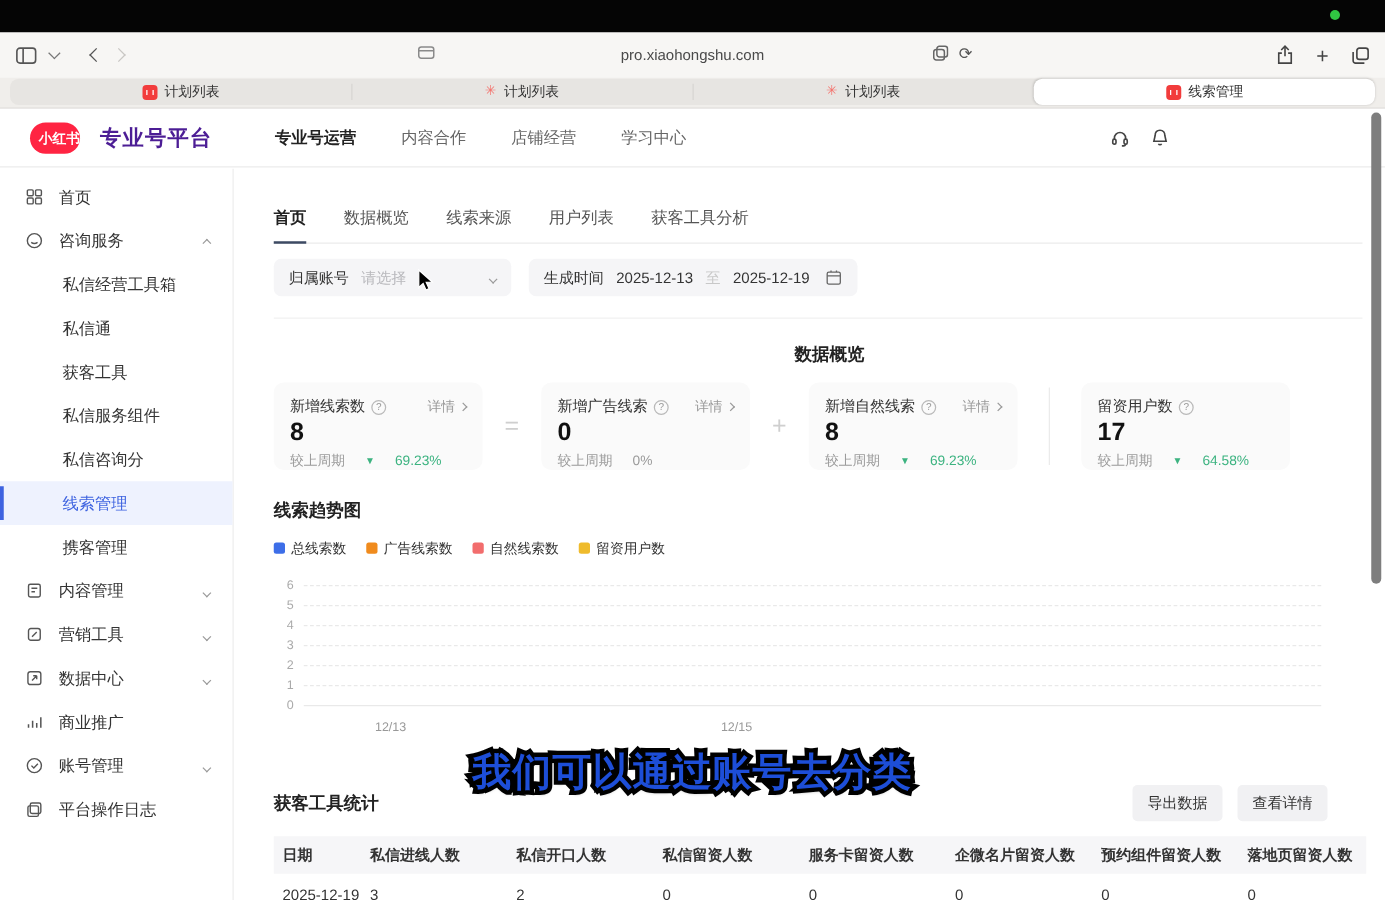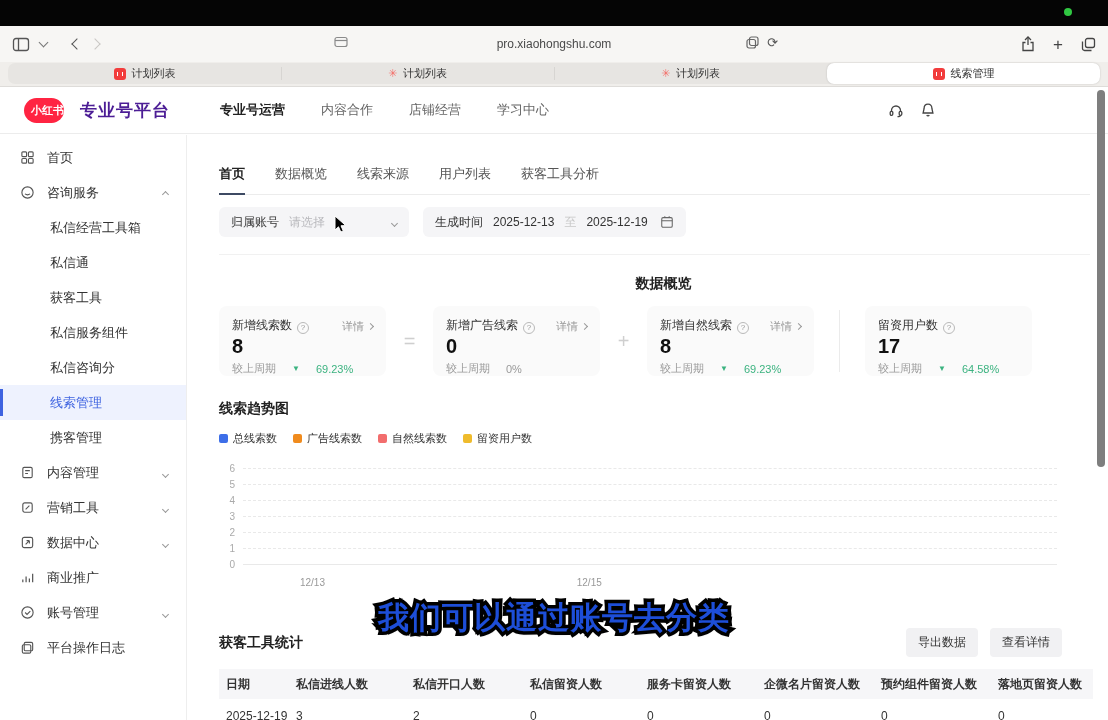--- a/index.html
+++ b/index.html
@@ -77,21 +77,21 @@
   .pill .dateval { color:#333; }
   .pill .to { color:#c8c8c8; margin:0 10px; }
   .pill .cal { margin-left:12px; display:flex; color:#666; }
 
   .hr { border-bottom:1px solid #f1f1f1; margin-top:17px; margin-right:18px; }
   .sec-title { font-size:14px; font-weight:bold; color:#222; }
   .overview-title { margin-top:20px;text-align:center; }
 
   .cards { display:flex; align-items:center; margin-top:13px; }
   .card { width:167px; height:70px; background:#fafafa; border-radius:8px; padding:11px 13px 0; flex:none; }
-  .card-top { display:flex; align-items:flex-end; font-size:12px; color:#333; white-space:nowrap; }
+  .card-top { display:flex; align-items:center; font-size:12px; color:#333; white-space:nowrap; }
   .qicon { width:12px; height:12px; border:1px solid #b9b9b9; border-radius:50%; color:#999; font-size:8px; line-height:10px; text-align:center; margin-left:5px; flex:none; }
   .detail { margin-left:auto; color:#999; font-size:11px; display:flex; align-items:center; gap:4px; }
   .card-val { font-size:20px; font-weight:bold; color:#111; margin-top:1px; }
   .card-foot { font-size:11px; color:#9a9a9a; margin-top:3px; display:flex; align-items:center; gap:16px; }
   .green { color:#3cb380; }
   .tri { font-size:8px; line-height:1; }
   .op { width:47px; text-align:center; color:#cfcfcf; font-size:20px; flex:none; }
   .vdiv { width:51px; display:flex; justify-content:center; flex:none; }
   .vdiv i { width:1px; height:62px; background:#ebebeb; }
 

